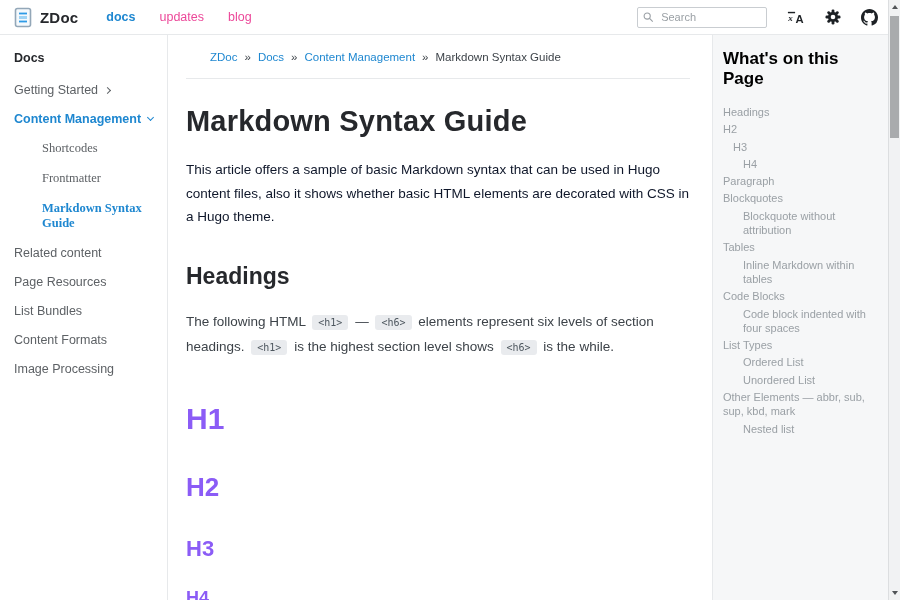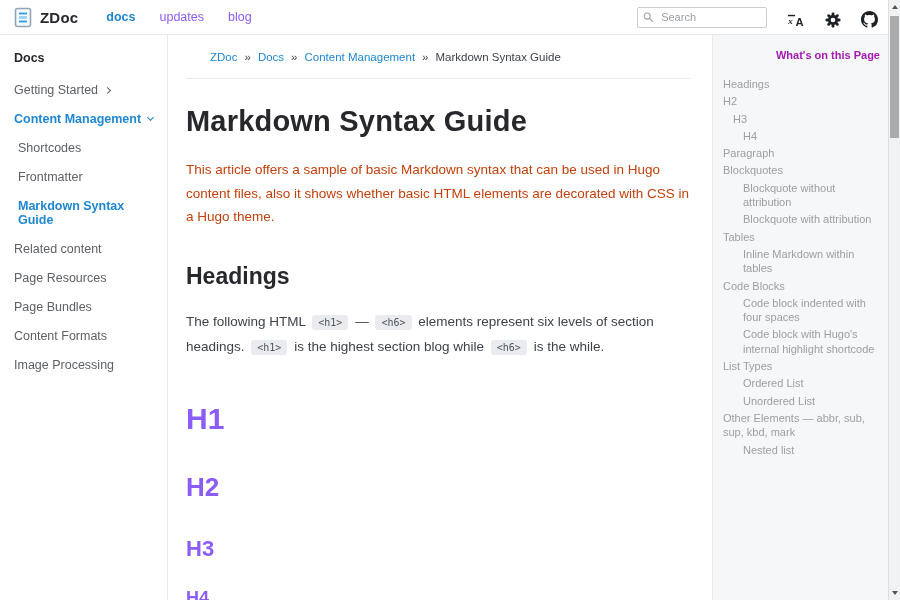--- a/index.html
+++ b/index.html
@@ -13,71 +13,71 @@
   .page { width:888px; display:flex; flex-direction:column; }
 
   
   .topbar {
     height:35px; flex:0 0 35px; display:flex; align-items:center;
     border-bottom:1px solid #e7e9eb; padding:0 10px 0 14px; background:#fff;
   }
   .brand-wrap { display:flex; align-items:center; cursor:pointer; }
   .brand { font-size:15px; font-weight:bold; color:#26282c; margin-left:8px; letter-spacing:.2px; }
   .nav-links { display:flex; align-items:center; margin-left:28px; }
-  .nav-link { font-size:12.5px; color:#8b5cf6; margin-right:24px; text-decoration:none; cursor:pointer; }
+  .nav-link { font-size:12.5px; color:#ec4899; margin-right:24px; text-decoration:none; cursor:pointer; }
   .nav-link.active { color:#1e87d0; font-weight:bold; }
-  .top-right { margin-left:auto; display:flex; align-items:flex-end; }
+  .top-right { margin-left:auto; display:flex; align-items:center; }
   .searchbox {
     display:flex; align-items:center; width:130px; height:21px;
     border:1px solid #c9cdd1; border-radius:2px; padding:0 5px; background:#fff;
   }
   .searchbox input {
     border:none; outline:none; width:100%; font-size:11px;
     font-family:"Liberation Sans", sans-serif; color:#444; background:transparent; margin-left:5px;
   }
   .searchbox input::placeholder { color:#9aa0a5; }
   .tb-icon { margin-left:20px; cursor:pointer; display:flex; align-items:center; }
 
   
   .content-row { flex:1; display:flex; min-height:0; }
 
   
   .sidebar { width:168px; flex:0 0 168px; border-right:1px solid #e7e9eb; padding:16px 8px 0 14px; }
   .sb-title { font-size:12.5px; font-weight:bold; color:#26282c; margin-bottom:18px; }
   .sb-item { font-size:12.5px; color:#5d6165; margin-bottom:15px; cursor:pointer; display:flex; align-items:center; }
-  .sb-item.sub { margin-left:4px; }
+  .sb-item.sub { margin-left:28px;font-family:Liberation Serif, serif; }
   .sb-item.active { color:#1e87d0; font-weight:bold; }
   .sb-item.current { color:#1e87d0; font-weight:bold; }
   .chev { display:inline-block; width:5px; height:5px; border-right:1.5px solid currentColor; border-bottom:1.5px solid currentColor; margin-left:7px; }
   .chev.right { transform:rotate(-45deg); }
   .chev.down { transform:rotate(45deg); margin-top:-3px; }
 
   
   .main { flex:1; padding:0 22px 0 18px; min-width:0; }
   .breadcrumb { padding-top:16px; font-size:11.5px; color:#3d4349;margin-left:24px; }
   .breadcrumb a { color:#1e87d0; text-decoration:none; cursor:pointer; }
   .bc-sep { margin:0 7px; color:#3d4349; }
   .main hr { border:none; border-top:1px solid #e7e9eb; margin:15px 0 0 0; }
   .article-title { font-size:29px; font-weight:800; color:#26282c; margin:26px 0 0 0; letter-spacing:.2px; }
-  .intro { font-size:13.5px; line-height:1.75; color:#c2410c; margin:20px 0 0 0; }
+  .intro { font-size:13.5px; line-height:1.75; color:#0f172a; margin:20px 0 0 0; }
   .section-title { font-size:23px; font-weight:800; color:#26282c; margin:34px 0 0 0; }
   .hpara { font-size:13.5px; line-height:1.85; color:#3d4349; margin:20px 0 0 0; }
   .chip {
     font-family:"DejaVu Sans Mono", monospace; font-size:10px; color:#4d565e;
     background:#e9ebee; border-radius:3px; padding:2px 6px; margin:0 3px;
   }
   .sample { font-weight:800; color:#8b5cf6; }
   .sample-h1 { font-size:30px; margin-top:42px; }
   .sample-h2 { font-size:26px; margin-top:36px; }
   .sample-h3 { font-size:22px; margin-top:33px; font-weight:bold; }
   .sample-h4 { font-size:18px; margin-top:26px; font-weight:bold; }
 
   
   .toc { width:176px; flex:0 0 176px; background:#f6f7f8; border-left:1px solid #e7e9eb; padding:14px 8px 0 10px; }
-  .toc-title { font-size:11px; font-weight:bold; color:#a21caf; margin-bottom:16px;text-align:right; }
+  .toc-title { font-size:17px; font-weight:bold; color:#000000; margin-bottom:16px; }
   .toc-item { font-size:11px; color:#9aa0a5; line-height:1.3; margin-bottom:3px; cursor:pointer; }
   .toc-item.ind1 { padding-left:10px; }
   .toc-item.ind2 { padding-left:20px; }
 
   
   .scrollbar { width:12px; flex:0 0 12px; background:#f1f2f3; border-left:1px solid #dcdee0; position:relative; }
   .sb-btn { position:absolute; left:0; width:11px; height:14px; display:flex; align-items:center; justify-content:center; cursor:pointer; }
   .sb-btn.up { top:0; }
   .sb-btn.down { bottom:0; }
   .tri-up { width:0; height:0; border-left:3px solid transparent; border-right:3px solid transparent; border-bottom:4px solid #515457; }
@@ -162,62 +162,60 @@
             <div class="sb-item sub current">
               <span class="sb-label">Markdown Syntax Guide</span>
             </div>
             <div class="sb-item top">
               <span class="sb-label">Related content</span>
             </div>
             <div class="sb-item top">
               <span class="sb-label">Page Resources</span>
             </div>
             <div class="sb-item top">
-              <span class="sb-label">Page Bundles</span>
+              <span class="sb-label">List Bundles</span>
             </div>
             <div class="sb-item top">
               <span class="sb-label">Content Formats</span>
             </div>
             <div class="sb-item top">
               <span class="sb-label">Image Processing</span>
             </div>
           </div>
       </div>
 
       <div class="main">
         <div class="breadcrumb" id="breadcrumb"><a class="bc-link">ZDoc</a><span class="bc-sep">»</span><a class="bc-link">Docs</a><span class="bc-sep">»</span><a class="bc-link">Content Management</a><span class="bc-sep">»</span><span class="bc-current">Markdown Syntax Guide</span></div>
         <hr>
         <h1 class="article-title">Markdown Syntax Guide</h1>
         <p class="intro">This article offers a sample of basic Markdown syntax that can be used in Hugo content files, also it shows whether basic HTML elements are decorated with CSS in a Hugo theme.</p>
         <h2 class="section-title">Headings</h2>
-        <p class="hpara" id="headings-para"><span>The following HTML </span><code class="chip">&lt;h1&gt;</code><span> — </span><code class="chip">&lt;h6&gt;</code><span> elements represent six levels of section headings. </span><code class="chip">&lt;h1&gt;</code><span> is the highest section blog while </span><code class="chip">&lt;h6&gt;</code><span> is the while.</span></p>
+        <p class="hpara" id="headings-para"><span>The following HTML </span><code class="chip">&lt;h1&gt;</code><span> — </span><code class="chip">&lt;h6&gt;</code><span> elements represent six levels of section headings. </span><code class="chip">&lt;h1&gt;</code><span> is the highest section level shows </span><code class="chip">&lt;h6&gt;</code><span> is the while.</span></p>
         <div id="samples">
             <div class="sample sample-h1">H1</div>
             <div class="sample sample-h2">H2</div>
             <div class="sample sample-h3">H3</div>
             <div class="sample sample-h4">H4</div>
           </div>
       </div>
 
       <div class="toc">
         <div class="toc-title">What's on this Page</div>
         <div id="toc-list">
             <div class="toc-item ind0">Headings</div>
             <div class="toc-item ind0">H2</div>
             <div class="toc-item ind1">H3</div>
             <div class="toc-item ind2">H4</div>
             <div class="toc-item ind0">Paragraph</div>
             <div class="toc-item ind0">Blockquotes</div>
             <div class="toc-item ind2">Blockquote without attribution</div>
-            <div class="toc-item ind2">Blockquote with attribution</div>
             <div class="toc-item ind0">Tables</div>
             <div class="toc-item ind2">Inline Markdown within tables</div>
             <div class="toc-item ind0">Code Blocks</div>
             <div class="toc-item ind2">Code block indented with four spaces</div>
-            <div class="toc-item ind2">Code block with Hugo's internal highlight shortcode</div>
             <div class="toc-item ind0">List Types</div>
             <div class="toc-item ind2">Ordered List</div>
             <div class="toc-item ind2">Unordered List</div>
             <div class="toc-item ind0">Other Elements — abbr, sub, sup, kbd, mark</div>
             <div class="toc-item ind2">Nested list</div>
           </div>
       </div>
     </div>
   </div>
 

